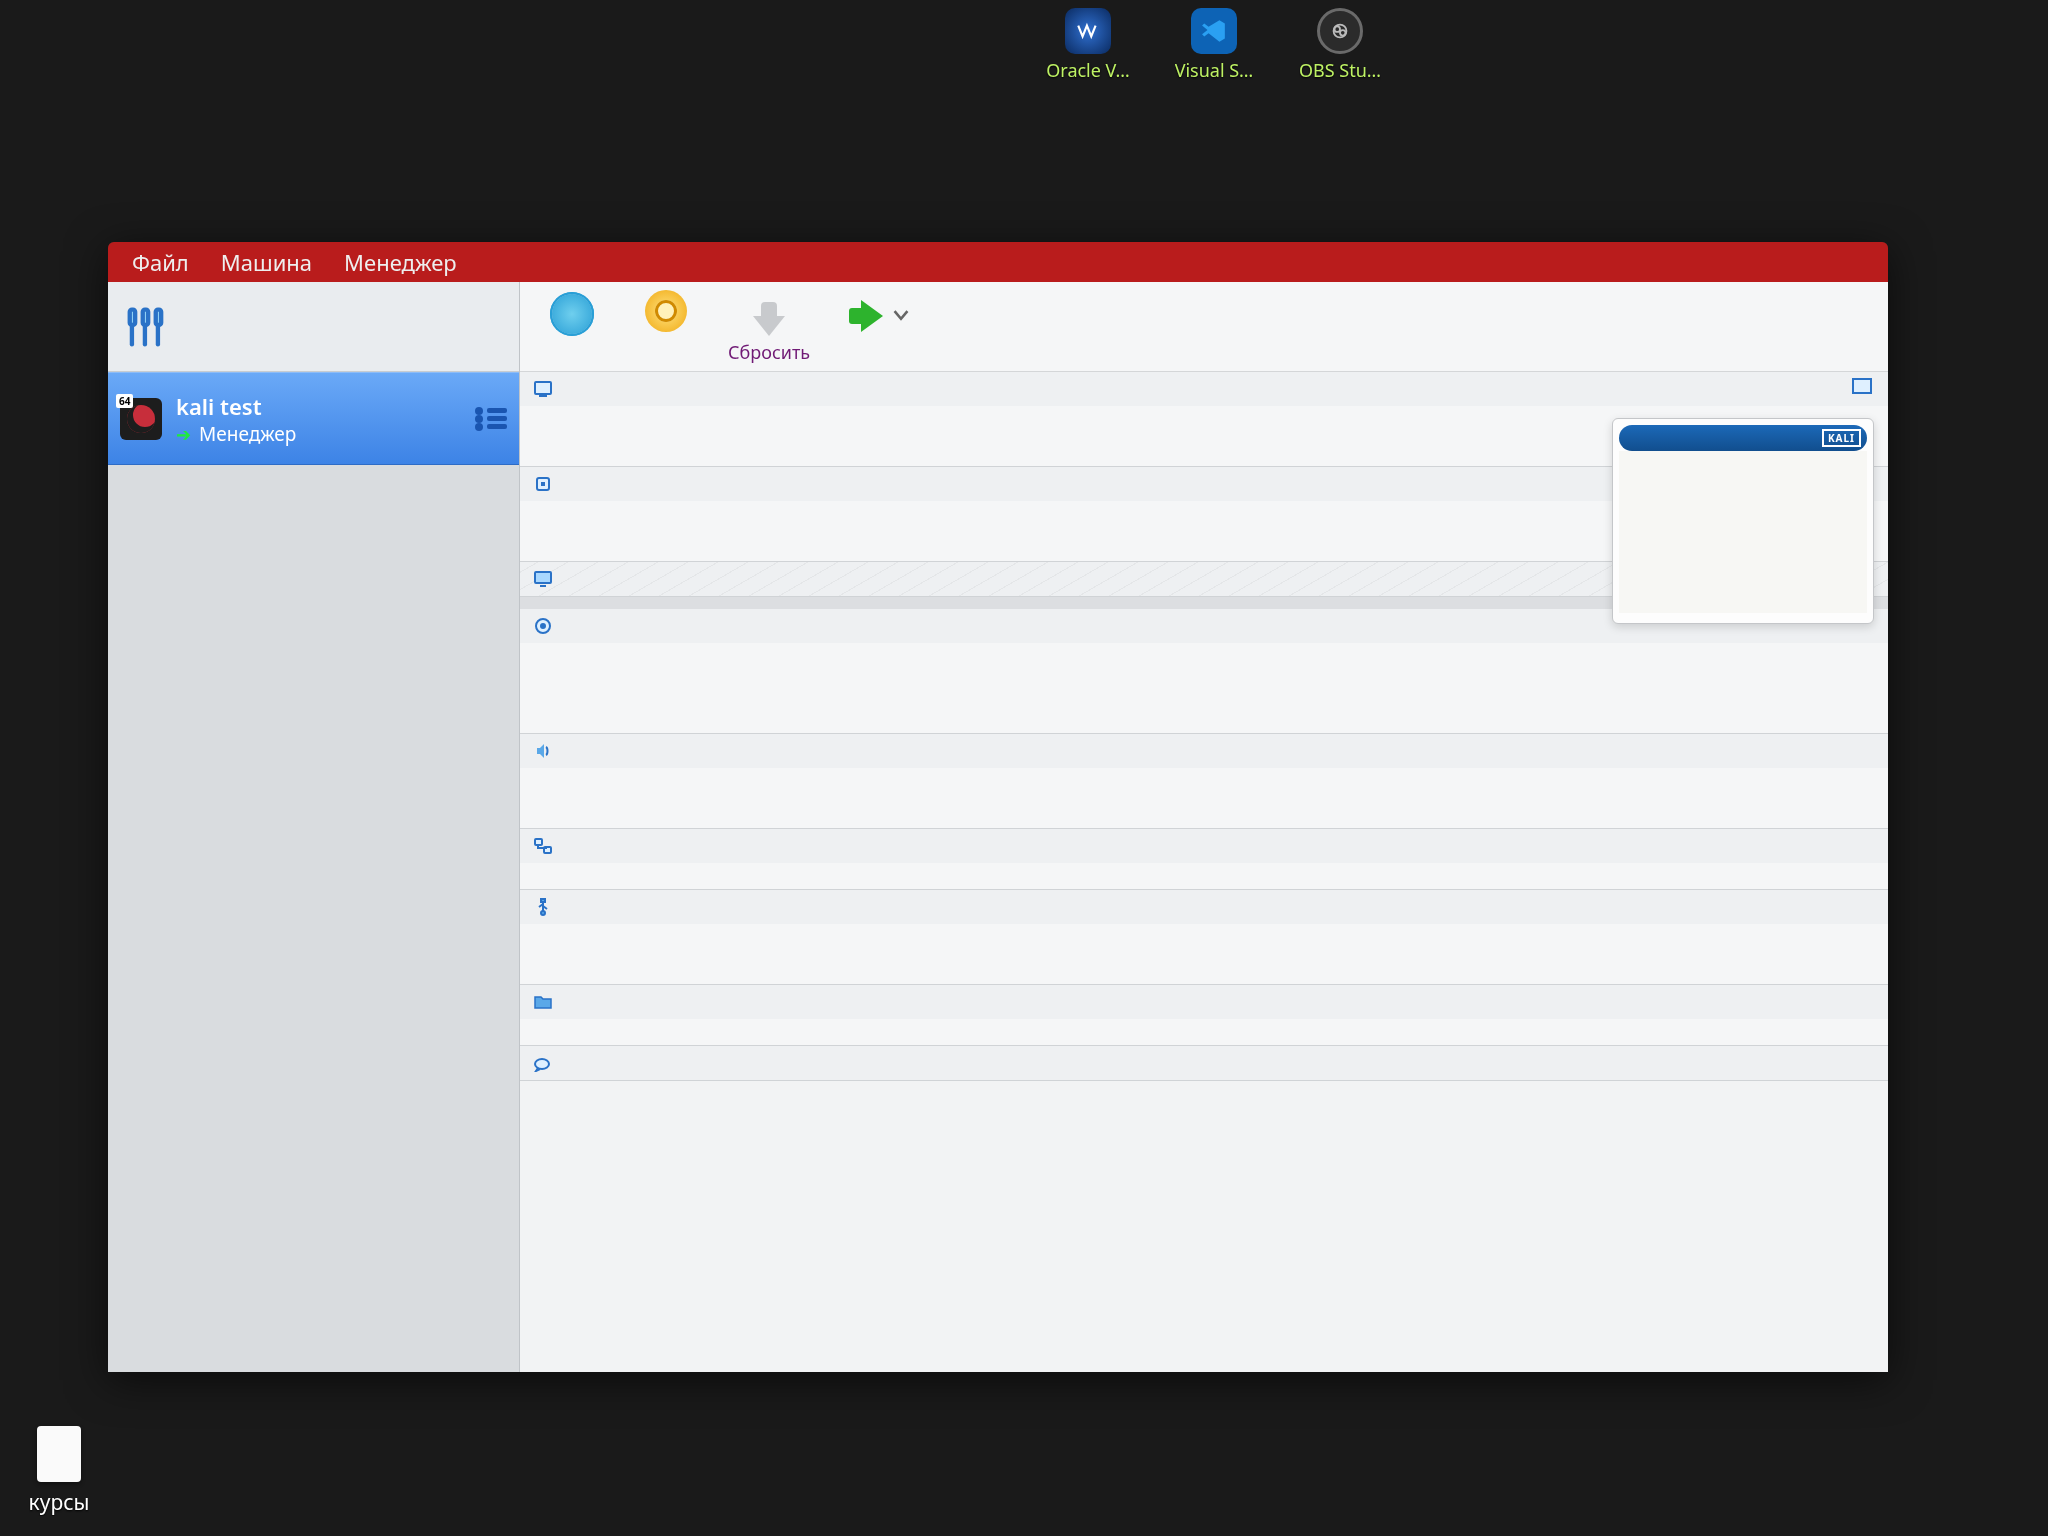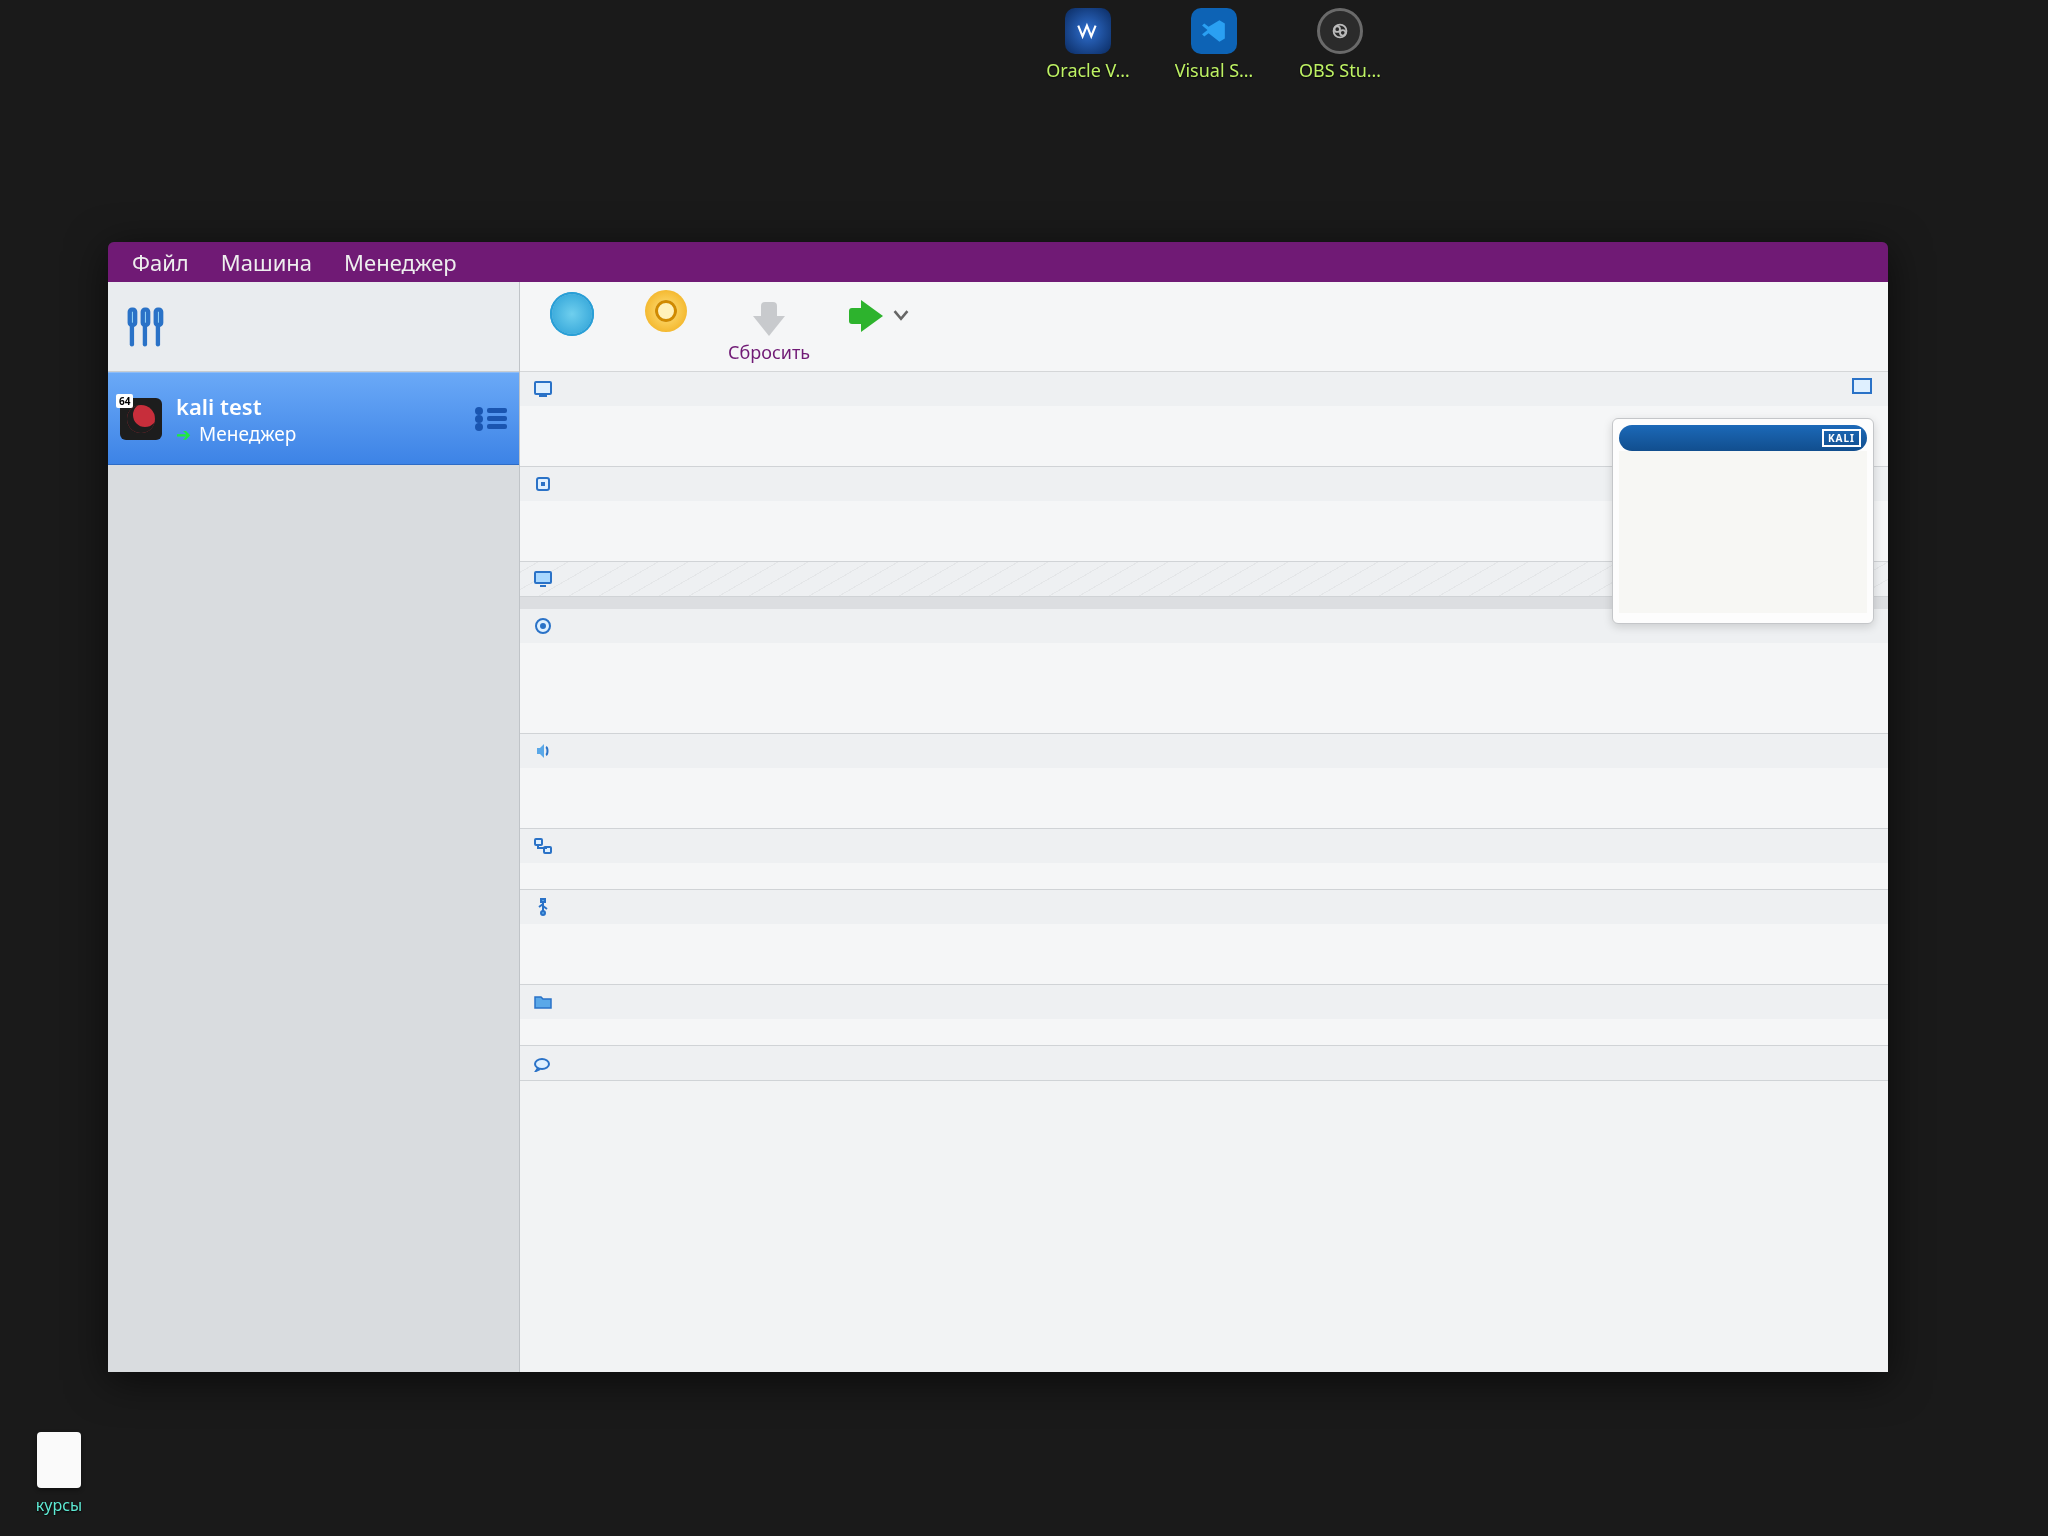--- a/index.html
+++ b/index.html
@@ -53,21 +53,21 @@
     width: 90px;
     cursor: pointer;
   }
   .desktop-icon-bottom .file {
     width: 44px; height: 56px;
     background: #fafafa;
     border-radius: 4px;
     box-shadow: 0 2px 4px rgba(0,0,0,.4);
   }
   .desktop-icon-bottom .label {
-    margin-top: 6px; font-size: 16px; color: #5eead4;
+    margin-top: 6px; font-size: 21px; color: #ffffff;
     text-shadow: 0 1px 2px #000;
     max-width: 100px; overflow: hidden; text-overflow: ellipsis; white-space: nowrap;
   }
 
   
   .vbox-window {
     position: absolute;
     top: 242px;
     left: 108px;
     width: 1780px;
@@ -100,21 +100,21 @@
     width: 30px; height: 30px;
     color: #eee;
     display: flex; align-items: center; justify-content: center;
     cursor: pointer;
     font-size: 16px;
     border-radius: 4px;
   }
 
   .menubar {
     height: 40px;
-    background: #701a75;
+    background: #b91c1c;
     display: flex;
     align-items: center;
     padding: 0 10px;
     gap: 4px;
   }
   .menu-item {
     color: #eee;
     font-size: 22px;
     padding: 6px 14px;
     cursor: pointer;

